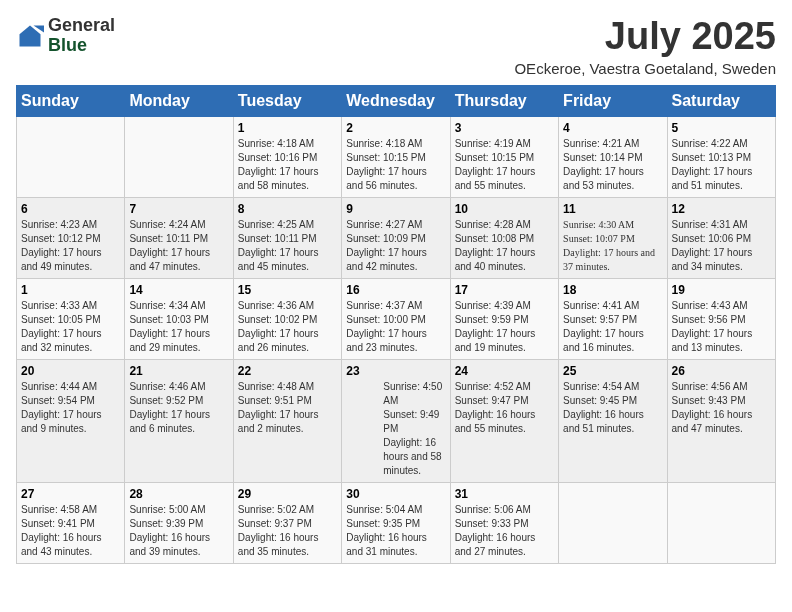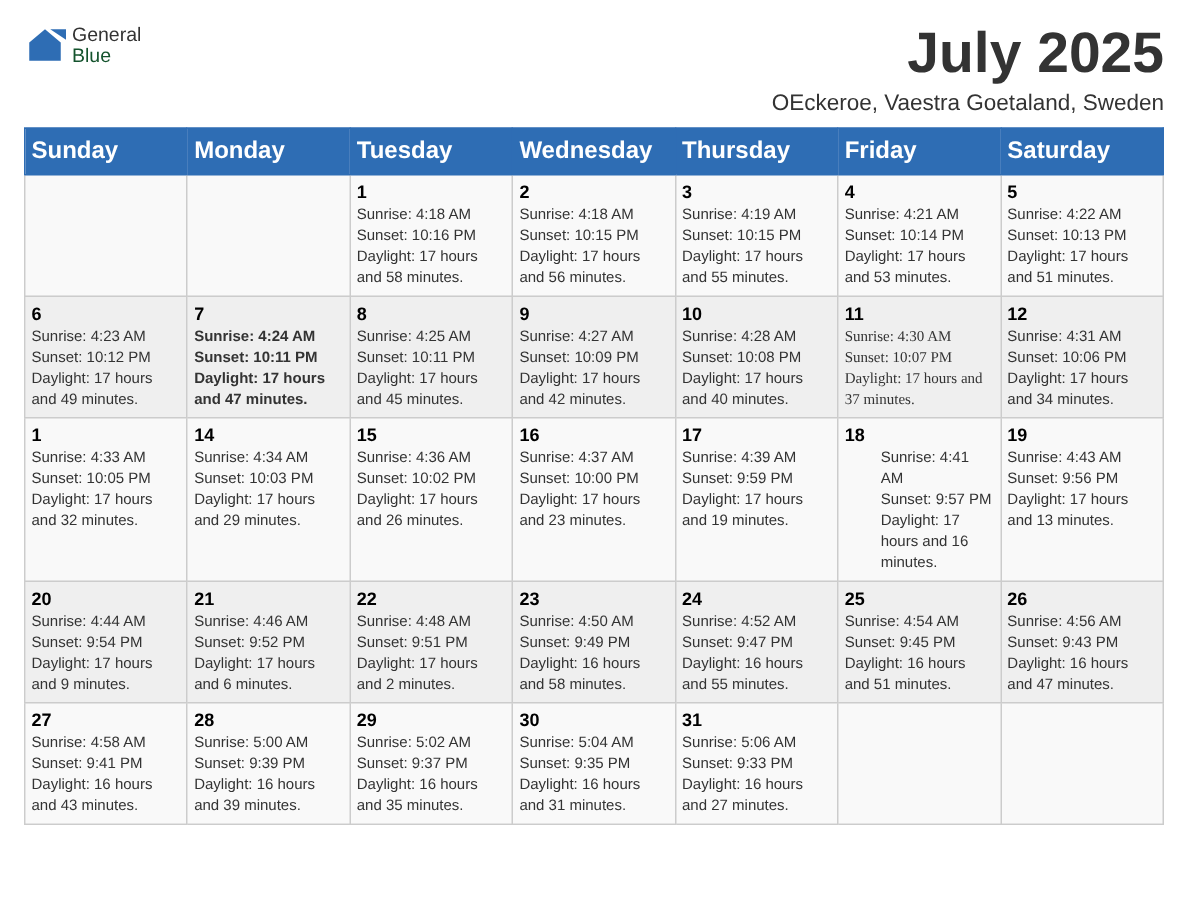--- a/index.html
+++ b/index.html
@@ -15,22 +15,22 @@
       align-items: flex-start;
       justify-content: space-between;
       margin-bottom: 8px;
     }
     .logo {
       display: flex;
       align-items: center;
       gap: 4px;
     }
     .logo-text {
-      font-size: 13px;
-      font-weight: normal;
+      font-size: 18px;
+      font-weight: bold;
       line-height: 1.1;
     }
     .logo-general { color: #333; }
     .logo-blue { color: #14532d; }
     .logo-icon {
       width: 28px;
       height: 28px;
     }
     .title-block {
       text-align: right;
@@ -157,21 +157,21 @@
       </tr>
       <tr>
         <td>
           <span class="day-num">6</span>
           <div class="day-content" style="white-space: pre-line;">Sunrise: 4:23 AM
 Sunset: 10:12 PM
 Daylight: 17 hours and 49 minutes.</div>
         </td>
         <td>
           <span class="day-num">7</span>
-          <div class="day-content" style="white-space: pre-line; font-weight: bold;">Sunrise: 4:24 AM
+          <div class="day-content" style="white-space: pre-line;">Sunrise: 4:24 AM
 Sunset: 10:11 PM
 Daylight: 17 hours and 47 minutes.</div>
         </td>
         <td>
           <span class="day-num">8</span>
           <div class="day-content" style="white-space: pre-line;">Sunrise: 4:25 AM
 Sunset: 10:11 PM
 Daylight: 17 hours and 45 minutes.</div>
         </td>
         <td>
@@ -225,21 +225,21 @@
 Daylight: 17 hours and 23 minutes.</div>
         </td>
         <td>
           <span class="day-num">17</span>
           <div class="day-content" style="white-space: pre-line;">Sunrise: 4:39 AM
 Sunset: 9:59 PM
 Daylight: 17 hours and 19 minutes.</div>
         </td>
         <td>
           <span class="day-num">18</span>
-          <div class="day-content" style="white-space: pre-line; margin-left: 24px;">Sunrise: 4:41 AM
+          <div class="day-content" style="white-space: pre-line;">Sunrise: 4:41 AM
 Sunset: 9:57 PM
 Daylight: 17 hours and 16 minutes.</div>
         </td>
         <td>
           <span class="day-num">19</span>
           <div class="day-content" style="white-space: pre-line;">Sunrise: 4:43 AM
 Sunset: 9:56 PM
 Daylight: 17 hours and 13 minutes.</div>
         </td>
       </tr>
@@ -257,21 +257,21 @@
 Daylight: 17 hours and 6 minutes.</div>
         </td>
         <td>
           <span class="day-num">22</span>
           <div class="day-content" style="white-space: pre-line;">Sunrise: 4:48 AM
 Sunset: 9:51 PM
 Daylight: 17 hours and 2 minutes.</div>
         </td>
         <td>
           <span class="day-num">23</span>
-          <div class="day-content" style="white-space: pre-line;">Sunrise: 4:50 AM
+          <div class="day-content" style="white-space: pre-line; margin-left: 37px;">Sunrise: 4:50 AM
 Sunset: 9:49 PM
 Daylight: 16 hours and 58 minutes.</div>
         </td>
         <td>
           <span class="day-num">24</span>
           <div class="day-content" style="white-space: pre-line;">Sunrise: 4:52 AM
 Sunset: 9:47 PM
 Daylight: 16 hours and 55 minutes.</div>
         </td>
         <td>

